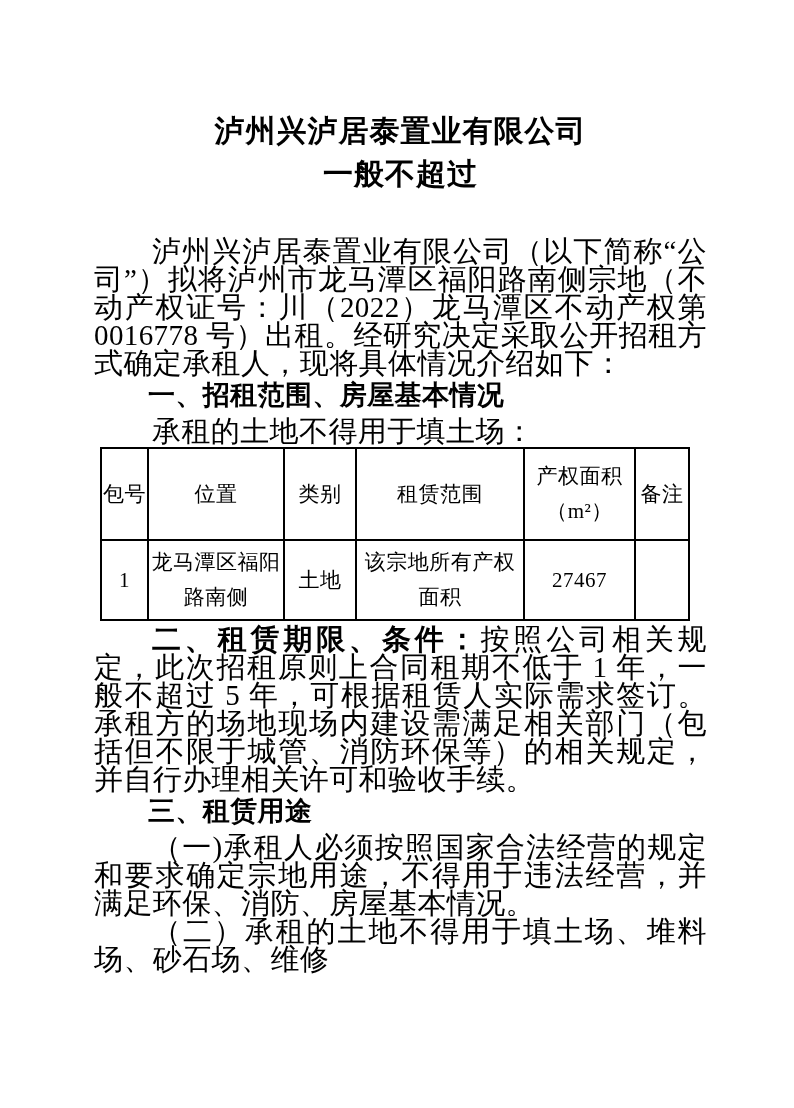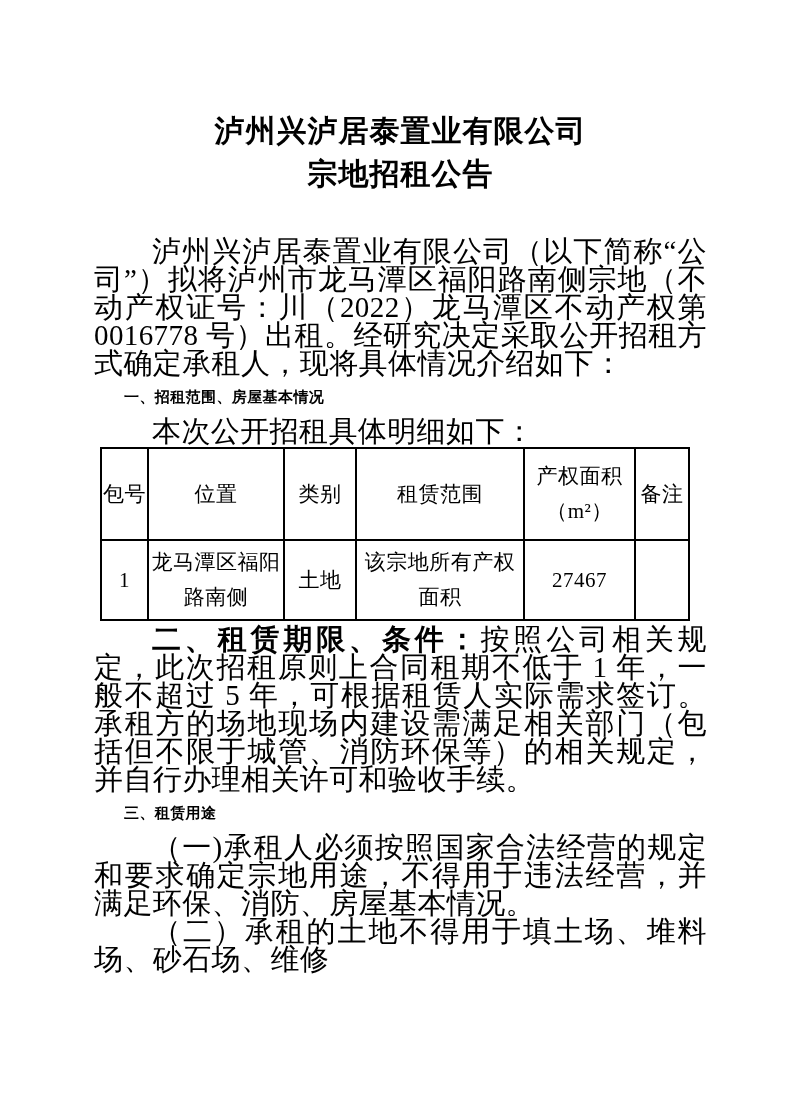--- a/index.html
+++ b/index.html
@@ -38,26 +38,26 @@
     letter-spacing: 0.4px;
     text-align: justify;
     text-indent: 2em;
     font-family: "Liberation Serif", "DejaVu Serif", serif;
   }
   .intro {
     margin-top: 42px;
   }
   .heading {
     margin: 0;
-    font-size: 15px;
+    font-size: 27px;
     line-height: 40px;
     letter-spacing: 0.4px;
     text-indent: 2em;
     font-weight: bold;
-    font-family: Liberation Sans, sans-serif;
+    font-family: Liberation Mono, monospace;
   }
   .heading-inline {
     font-weight: bold;
     font-family: Liberation Sans, sans-serif;
   }
   .section2 {
     margin-top: 4px;
   }
   table.lease-table {
     border-collapse: collapse;
@@ -87,28 +87,28 @@
   col.c-area     { width: 111px; }
   col.c-remarks  { width: 54px;  }
 </style>
 </head>
 <body>
 
 <div class="page">
 
   <h1 class="title">
     <span class="title-line">泸州兴泸居泰置业有限公司</span>
-    <span class="title-line">宗地招租公告</span>
+    <span class="title-line">一般不超过</span>
   </h1>
 
   <p class="para intro">泸州兴泸居泰置业有限公司（以下简称“公司”）拟将泸州市龙马潭区福阳路南侧宗地（不动产权证号：川（2022）龙马潭区不动产权第 0016778 号）出租。经研究决定采取公开招租方式确定承租人，现将具体情况介绍如下：</p>
 
   <p class="heading">一、招租范围、房屋基本情况</p>
 
-  <p class="para">本次公开招租具体明细如下：</p>
+  <p class="para">承租的土地不得用于填土场：</p>
 
   <table class="lease-table">
     <colgroup>
       <col class="c-package">
       <col class="c-location">
       <col class="c-category">
       <col class="c-scope">
       <col class="c-area">
       <col class="c-remarks">
     </colgroup>

